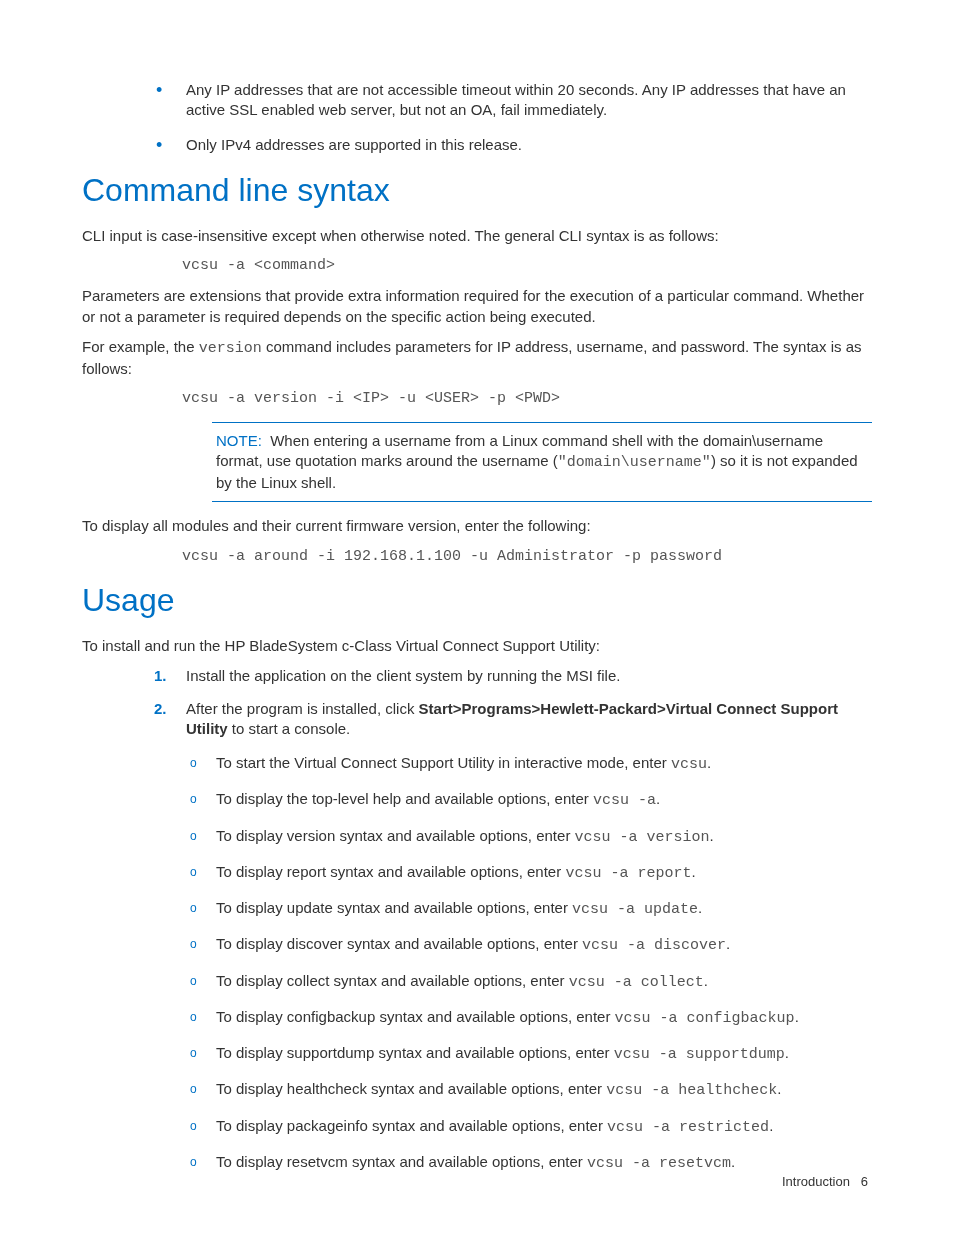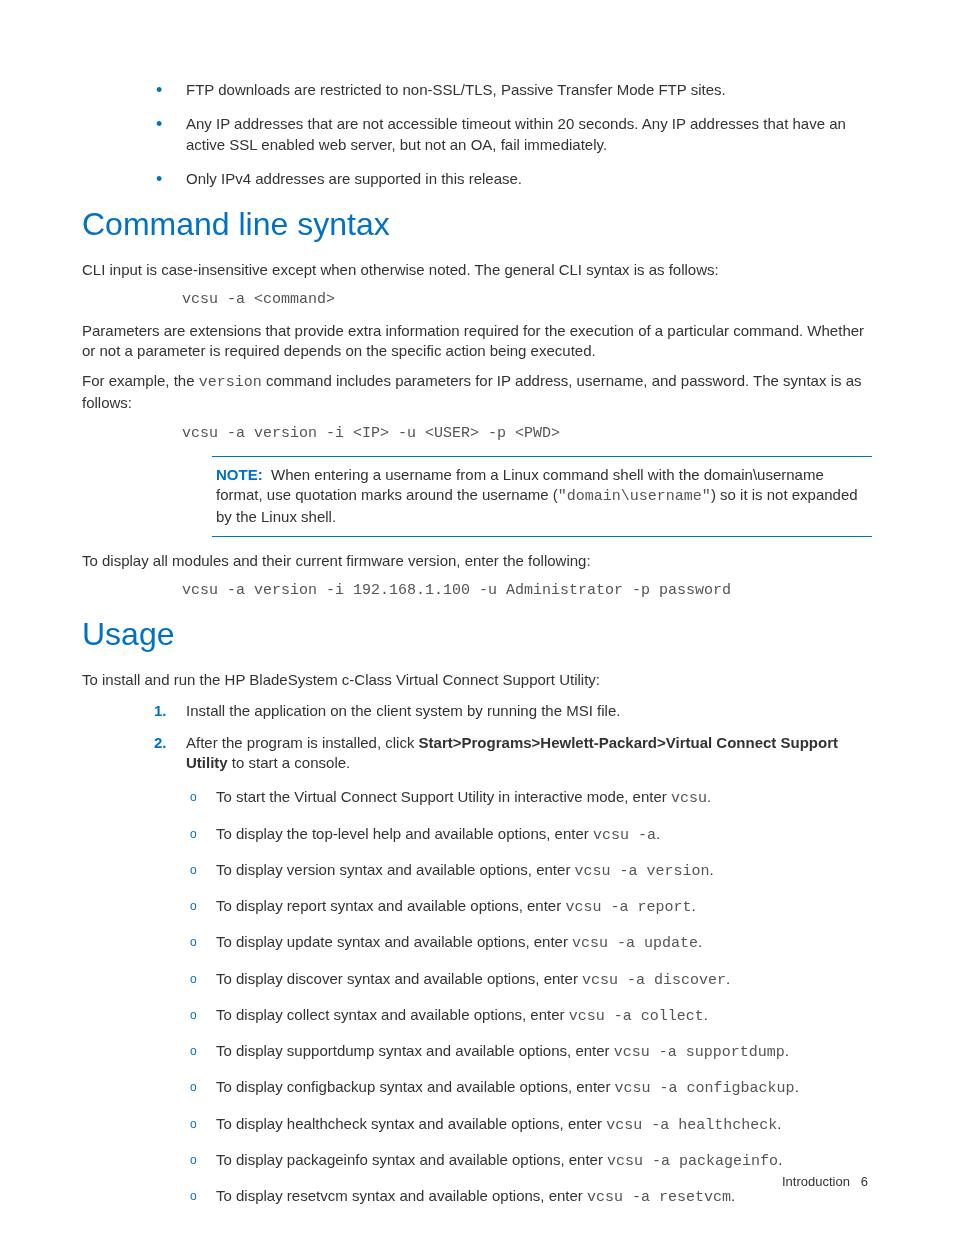--- a/index.html
+++ b/index.html
@@ -94,38 +94,37 @@
     white-space: pre;
   }
   .notebox {
     border-top: 1px solid #0071c5;
     border-bottom: 1px solid #0071c5;
     margin: 12px 0 14px 130px;
     padding: 8px 4px;
   }
   .notebox .notelabel {
     color: #0071c5;
-    font-weight: bold;
+    font-weight: normal;
   }
   p { margin: 10px 0; }
   .strong { font-weight: bold; }
   .footer {
     position: absolute;
     bottom: 44px;
     right: 86px;
     font-size: 13px;
     color: #333;
     margin-top: 40px;
   }
 </style>
 </head>
 <body>
 
 <ul class="bullets">
-  <li><span>FTP downloads are restricted to non-SSL/TLS, Passive Transfer Mode FTP sites.</span></li>
   <li><span>Any IP addresses that are not accessible timeout within 20 seconds. Any IP addresses that have an active SSL enabled web server, but not an OA, fail immediately.</span></li>
   <li><span>Only IPv4 addresses are supported in this release.</span></li>
 </ul>
 
 <h1>Command line syntax</h1>
 
 <div class="body-indent">
   <p><span>CLI input is case-insensitive except when otherwise noted. The general CLI syntax is as follows:</span></p>
 </div>
 <div class="codeblock">vcsu -a &lt;command&gt;</div>
@@ -137,44 +136,44 @@
 </div>
 <div class="codeblock">vcsu -a version -i &lt;IP&gt; -u &lt;USER&gt; -p &lt;PWD&gt;</div>
 
 <div class="notebox">
   <span class="notelabel">NOTE:</span>&nbsp;&nbsp;<span>When entering a username from a Linux command shell with the domain\username format, use quotation marks around the username (</span><span class="mono">"domain\username"</span><span>) so it is not expanded by the Linux shell.</span>
 </div>
 
 <div class="body-indent">
   <p><span>To display all modules and their current firmware version, enter the following:</span></p>
 </div>
-<div class="codeblock">vcsu -a version -i 192.168.1.100 -u Administrator -p password</div>
+<div class="codeblock">vcsu -a around -i 192.168.1.100 -u Administrator -p password</div>
 
 <h1>Usage</h1>
 
 <div class="body-indent">
   <p><span>To install and run the HP BladeSystem c-Class Virtual Connect Support Utility:</span></p>
 </div>
 
 <ol class="steps">
   <li><span>Install the application on the client system by running the MSI file.</span></li>
   <li>
     <span>After the program is installed, click </span><span class="strong">Start&gt;Programs&gt;Hewlett-Packard&gt;Virtual Connect Support Utility</span><span> to start a console.</span>
     <ul class="subbullets">
       <li><span>To start the Virtual Connect Support Utility in interactive mode, enter </span><span class="mono">vcsu</span>.</li>
       <li><span>To display the top-level help and available options, enter </span><span class="mono">vcsu -a</span>.</li>
       <li><span>To display version syntax and available options, enter </span><span class="mono">vcsu -a version</span>.</li>
       <li><span>To display report syntax and available options, enter </span><span class="mono">vcsu -a report</span>.</li>
       <li><span>To display update syntax and available options, enter </span><span class="mono">vcsu -a update</span>.</li>
       <li><span>To display discover syntax and available options, enter </span><span class="mono">vcsu -a discover</span>.</li>
       <li><span>To display collect syntax and available options, enter </span><span class="mono">vcsu -a collect</span>.</li>
+      <li><span>To display configbackup syntax and available options, enter </span><span class="mono">vcsu -a configbackup</span>.</li>
       <li><span>To display supportdump syntax and available options, enter </span><span class="mono">vcsu -a supportdump</span>.</li>
-      <li><span>To display configbackup syntax and available options, enter </span><span class="mono">vcsu -a configbackup</span>.</li>
       <li><span>To display healthcheck syntax and available options, enter </span><span class="mono">vcsu -a healthcheck</span>.</li>
-      <li><span>To display packageinfo syntax and available options, enter </span><span class="mono">vcsu -a packageinfo</span>.</li>
+      <li><span>To display packageinfo syntax and available options, enter </span><span class="mono">vcsu -a restricted</span>.</li>
       <li><span>To display resetvcm syntax and available options, enter </span><span class="mono">vcsu -a resetvcm</span>.</li>
     </ul>
   </li>
 
 </ol>
 
 <div class="footer">
   <span>Introduction</span>&nbsp;&nbsp;&nbsp;<span>6</span>
 </div>
 

